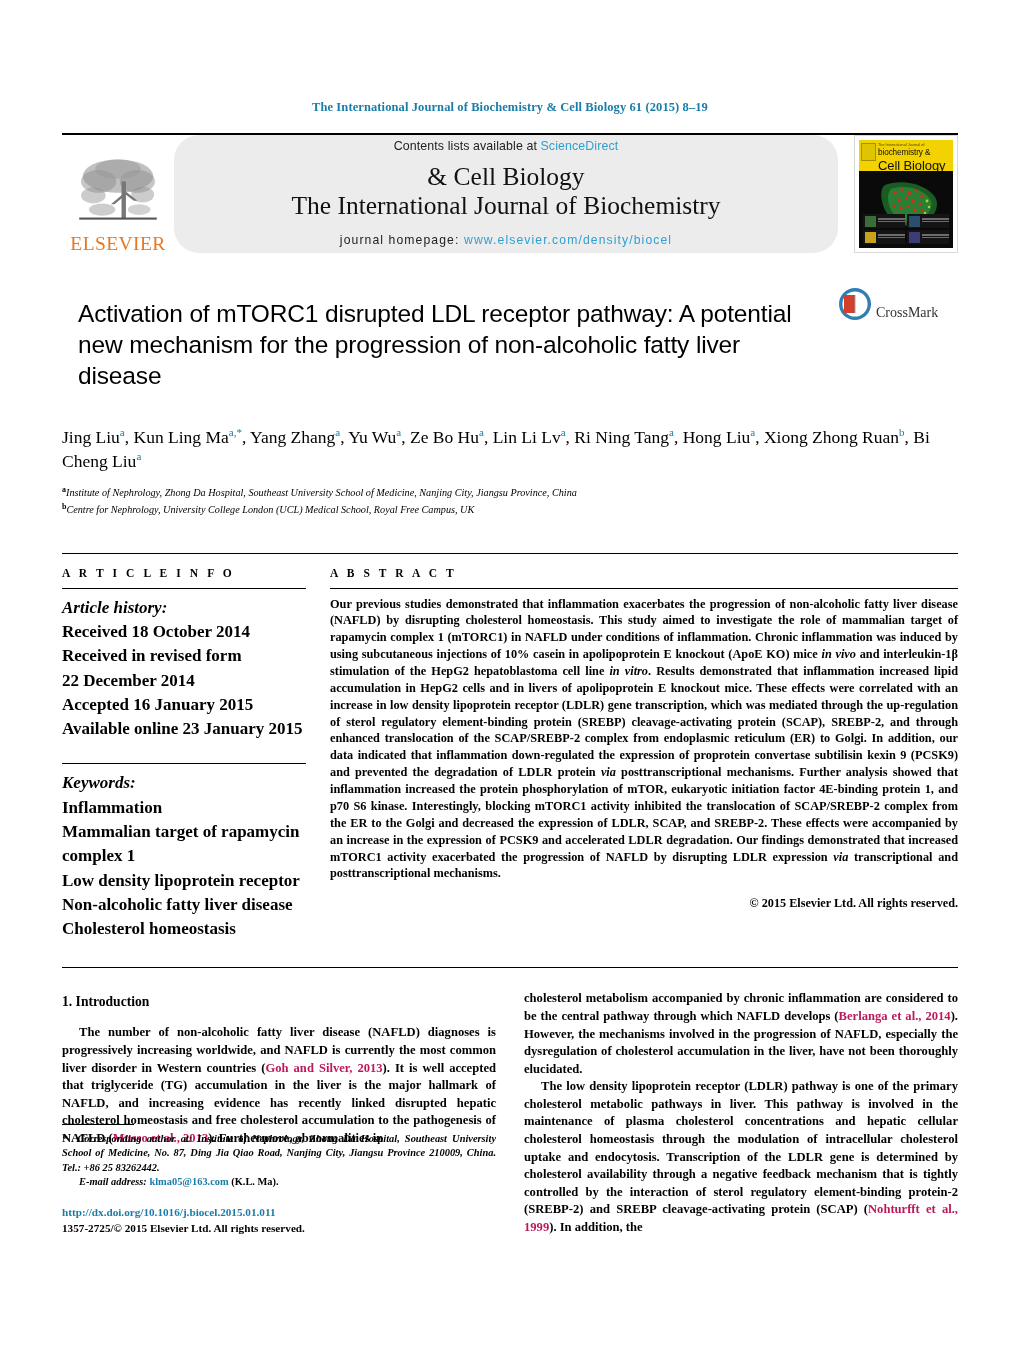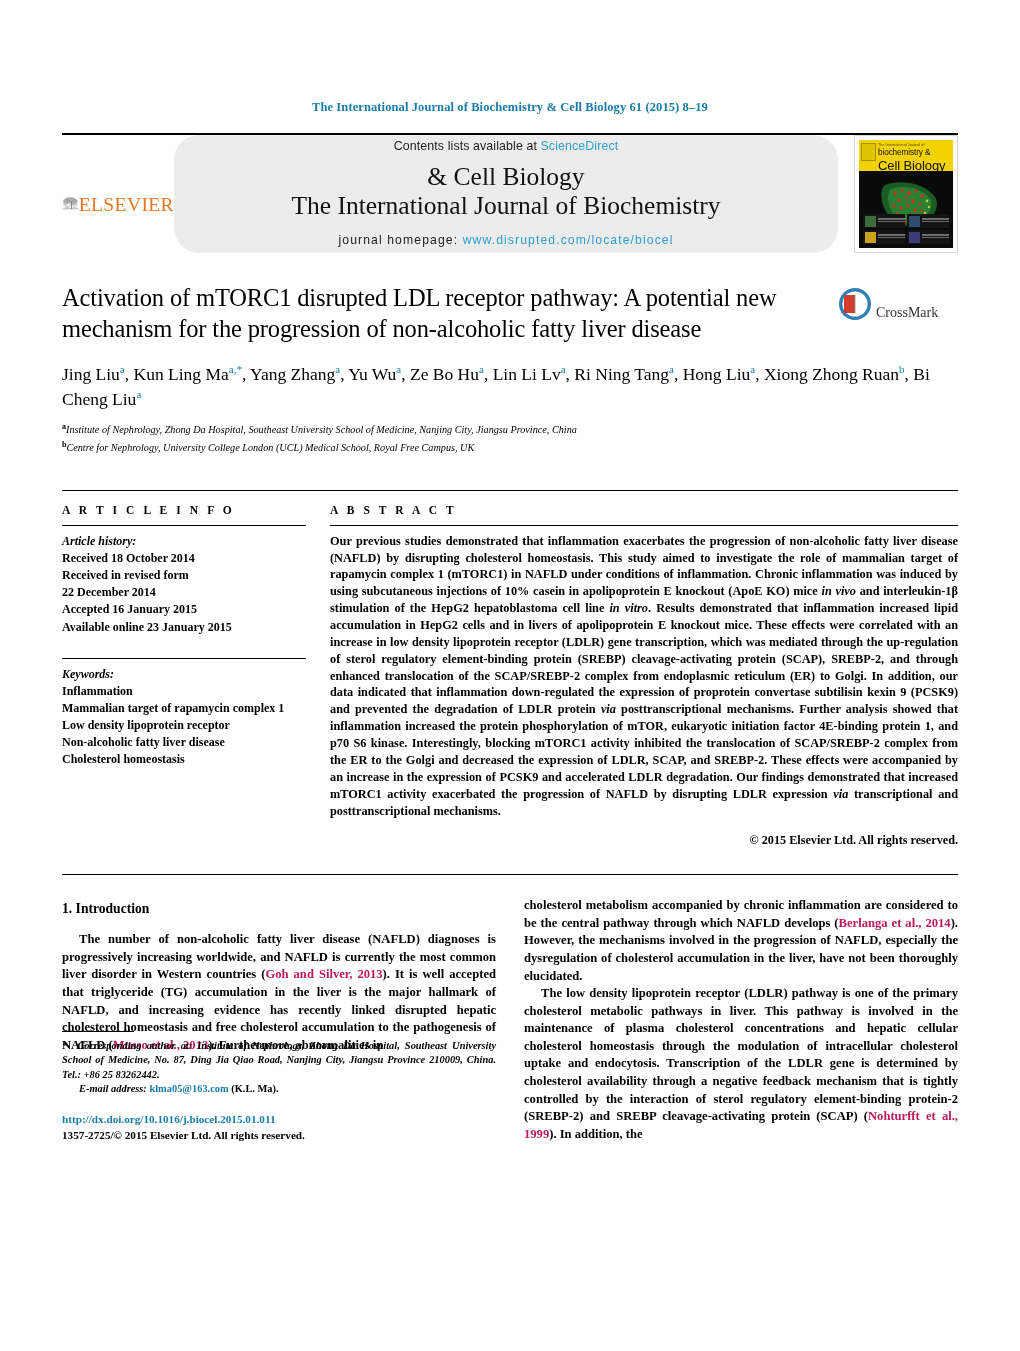--- a/index.html
+++ b/index.html
@@ -40,21 +40,21 @@
     border-top: 2.2px solid #000;
     display: flex;
     flex-direction: row;
     align-items: stretch;
     height: 118px;
   }
   .elsevier-logo {
     width: 112px;
     flex: 0 0 112px;
     display: flex;
-    flex-direction: row;
+    flex-direction: column;
     justify-content: flex-start;
     align-items: center;
     padding-top: 20px;
     box-sizing: border-box;
   }
   .tree-svg { display: block; }
   .elsevier-word {
     font-family: "Liberation Serif", serif;
     color: #E87722;
     font-size: 19.5px;
@@ -153,25 +153,25 @@
   }
 
   
   .title-area {
     margin: 30px 62px 0 62px;
     position: relative;
     display: flex;
   }
   .title-col { flex: 1 1 auto; padding-right: 18px; }
   h1.paper-title {
-    font-family: Liberation Serif, serif;
+    font-family: Liberation Sans, sans-serif;
     font-size: 24.5px;
     font-weight: normal;
     line-height: 1.26;
-    margin: 0;
+    margin: 16px;
     letter-spacing: -0.15px;
   }
   .crossmark {
     flex: 0 0 120px;
     width: 120px;
     display: flex;
     align-items: flex-start;
     justify-content: flex-start;
     padding-top: 4px;
   }
@@ -211,21 +211,21 @@
   .sec-head {
     font-family: "Liberation Serif", serif;
     font-weight: bold;
     font-size: 11.5px;
     letter-spacing: 3.1px;
     margin-bottom: 9px;
   }
   .rule { border-top: 1px solid #000; margin: 0 0 7px 0; }
   .info-block {
     font-family: "Liberation Serif", serif;
-    font-size: 12px;
+    font-size: 17px;
     line-height: 1.43;
     font-weight: bold;
   }
   .info-block .it { font-style: italic; }
   .info-gap { height: 22px; }
   .kw-rule { border-top: 1px solid #000; margin: 0 0 7px 0; }
   .abstract-body {
     font-family: "Liberation Serif", serif;
     font-size: 12.3px;
     line-height: 1.372;
@@ -330,21 +330,21 @@
 
     <div class="journal-band">
       <div class="contents-line">
         <span>Contents lists available at </span><span class="sd">ScienceDirect</span>
       </div>
       <div class="journal-title">
         <div>&amp; Cell Biology</div>
         <div>The International Journal of Biochemistry</div>
       </div>
       <div class="homepage-line">
-        <span>journal homepage: </span><span class="url">www.disrupted.com/locate/biocel</span>
+        <span>journal homepage: </span><span class="url">www.elsevier.com/density/biocel</span>
       </div>
     </div>
 
     <div class="cover-thumb">
       <div class="cover-inner">
         <div class="cover-top">
           <div class="ct-logo"></div>
           <div class="ct-l1">The International Journal of</div>
           <div class="ct-l2">biochemistry &amp;</div>
           <div class="ct-l3">Cell Biology</div>

